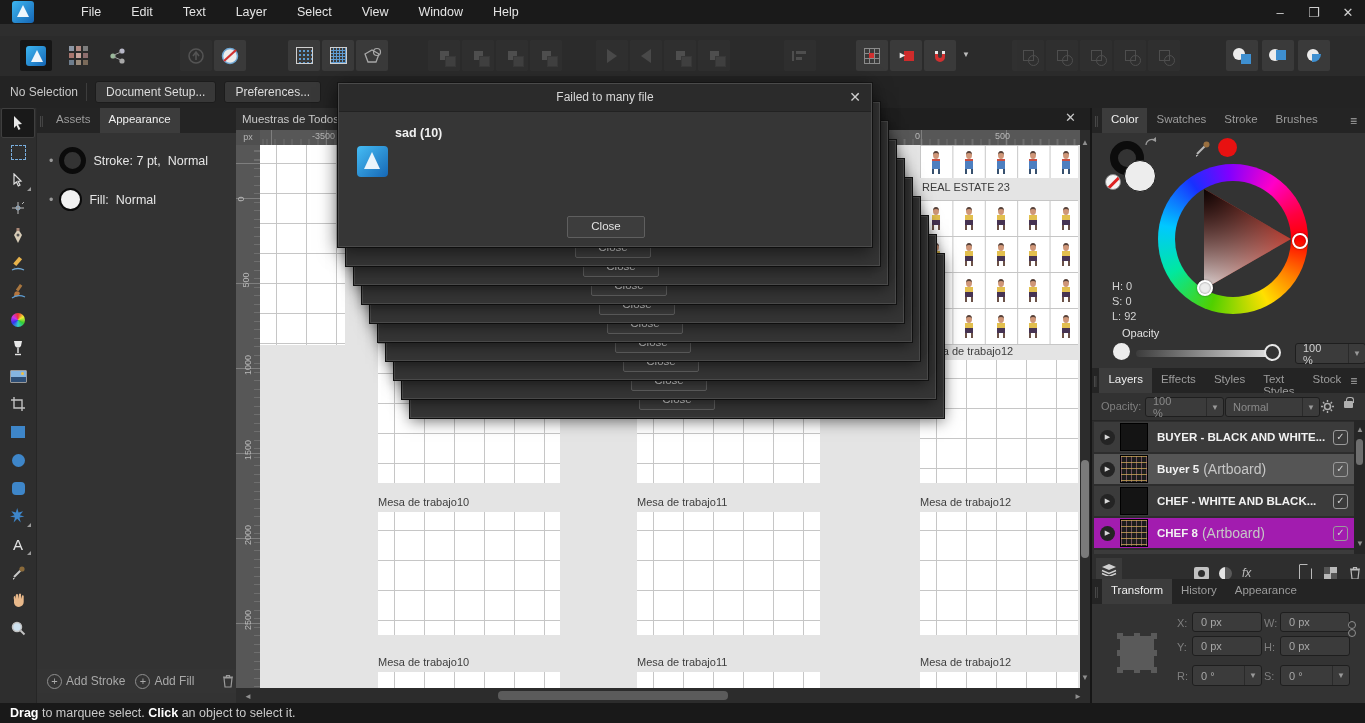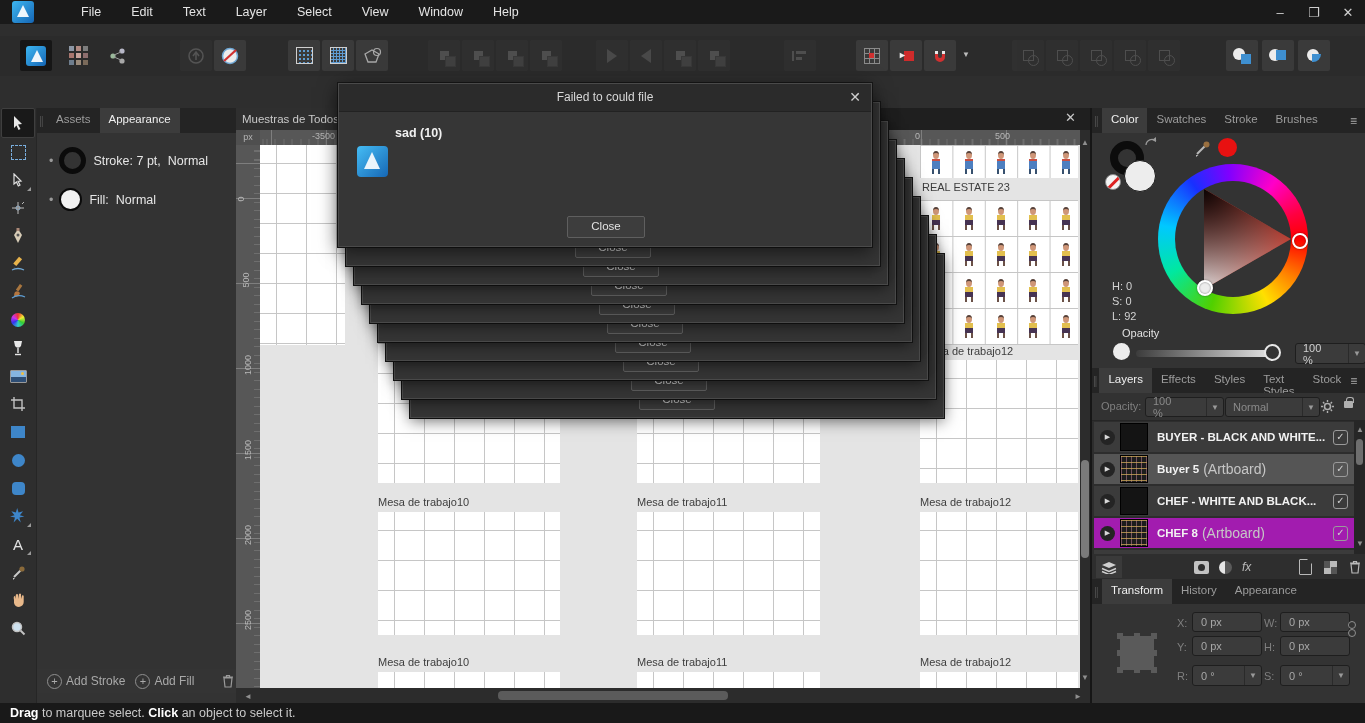--- a/index.html
+++ b/index.html
@@ -331,20 +331,26 @@
         </div>
       </div>
     <div class="tile" style="left:1298px;">
         <div class="insico">
           <span class="c" style="left:2px;top:1px;"></span>
           <span class="s" style="left:7px;top:6px;width:9px;height:8px;border-radius:0 0 9px 0;"></span>
         </div>
       </div>
   </div>
 
+  <div id="contextbar">
+    <span id="ctx-status">No Selection</span>
+    <span class="ctx-div"></span>
+    <button class="ctx-btn">Document Setup...</button>
+    <button class="ctx-btn">Preferences...</button>
+  </div>
 
   <div id="toolcol">
     <div class="tool sel">
         <svg width="16" height="16">
           <path d="M4 1 L12 9 L8 9.5 L10.5 14 L8.5 15 L6.5 10.5 L4 13 Z" fill="#e8e8e8"></path>
         </svg>
       </div>
     <div class="tool">
         <div class="artb"></div>
       </div>
@@ -705,21 +711,21 @@
             <span class="lsuffix">(Artboard)</span>
           <span class="lcheck">✓</span>
         </div>
         <div class="lrow" style="top:129px;background:#3b3b3b;height:4px;"></div>
         <div style="position:absolute;right:0;top:0;width:11px;height:133px;background:#262626;">
           <span class="scr-arrow" style="top:4px;left:2px;">▲</span>
           <div style="position:absolute;left:2px;top:18px;width:7px;height:26px;background:#6e6e6e;border-radius:4px;"></div>
           <span class="scr-arrow" style="top:118px;left:2px;">▼</span>
         </div>
       </div>
-      <div style="position:relative;height:26px;background:#2e2e2e;display:flex;align-items:center;">
+      <div style="position:relative;height:26px;background:#2e2e2e;display:flex;align-items:flex-end;">
         <div style="width:26px;height:22px;background:#3a3a3a;margin-left:4px;display:flex;align-items:center;justify-content:center;">
           <svg width="16" height="13">
               <path d="M1 4 L8 1 L15 4 L8 7 Z" fill="#d0d0d0"></path>
               <path d="M1 7.5 L8 10.5 L15 7.5" fill="none" stroke="#d0d0d0" stroke-width="1.4"></path>
               <path d="M1 10.5 L8 13.5 L15 10.5" fill="none" stroke="#d0d0d0" stroke-width="1.4"></path>
             </svg>
         </div>
         <div style="margin-left:72px;width:15px;height:13px;background:#c2c2c2;border-radius:2px;position:relative;">
             <span style="position:absolute;left:4px;top:3px;width:7px;height:7px;border-radius:50%;background:#2e2e2e;"></span>
           </div>
@@ -812,20 +818,20 @@
       </div>
       <div class="dlg-ghost" style="left: 354px; top: 121px; z-index: 42;">
         <div class="ghost-close">Close</div>
       </div>
       <div class="dlg-ghost" style="left: 346px; top: 102px; z-index: 43;">
         <div class="ghost-close">Close</div>
       </div>
     </div>
 
   <div id="dialog">
-    <div id="dlg-title">Failed to could file</div>
+    <div id="dlg-title">Failed to many file</div>
     <span id="dlg-x">✕</span>
     <div id="dlg-icon"></div>
     <div id="dlg-file">sad (10)</div>
     <div id="dlg-close">Close</div>
   </div>
 
 </div>
 
 </body></html>

